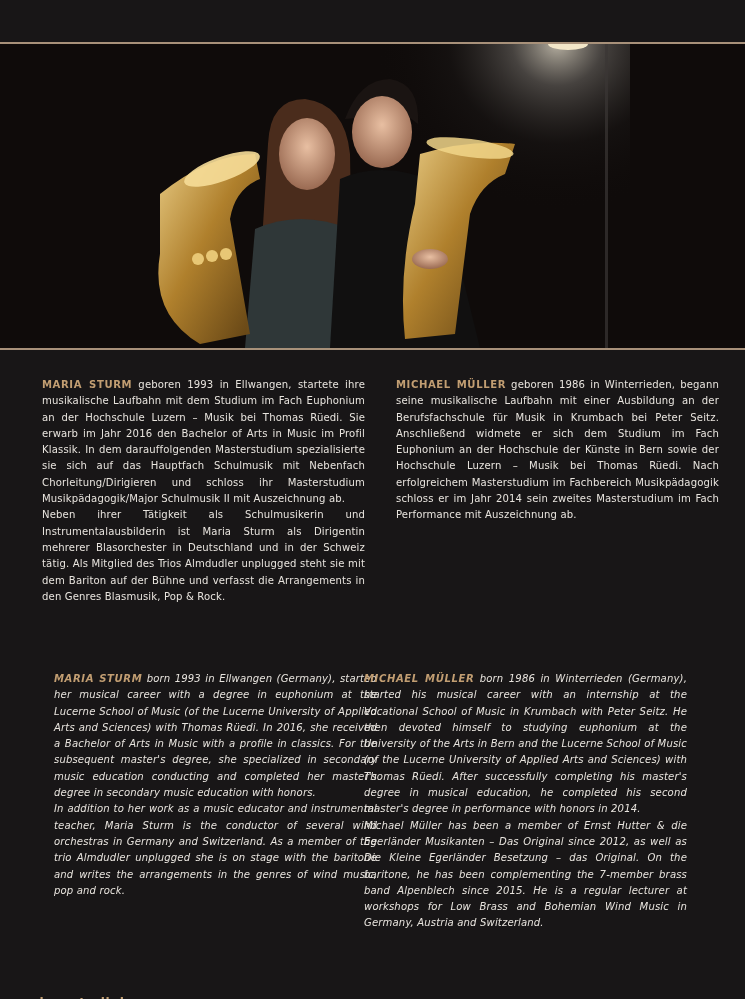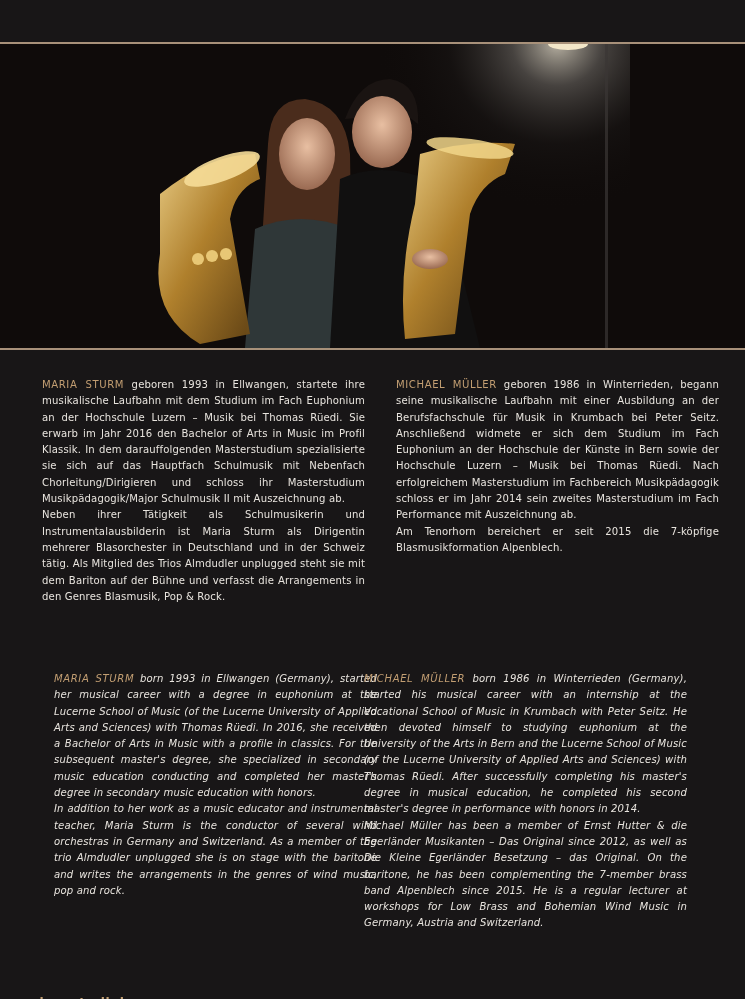--- a/index.html
+++ b/index.html
@@ -43,21 +43,21 @@
       position: absolute;
       width: 323px;
       font-size: 11.2px;
       line-height: 16.3px;
       text-align: justify;
       letter-spacing: 0.15px;
     }
     .col p { margin: 0; }
     .name {
       color: #c29e72;
-      font-weight: normal;
+      font-weight: bold;
       letter-spacing: 0.6px;
     }
     .col.en { font-style: italic; }
     .col.de-left  { left: 42px;  top: 377px; }
     .col.de-right { left: 396px; top: 377px; }
     .col.en-left  { left: 54px;  top: 671px; }
     .col.en-right { left: 364px; top: 671px; }
 
     .footer-url {
       position: absolute;
@@ -125,21 +125,20 @@
 
 <div class="rule bottom"></div>
 
 <div class="col de-left">
   <p><span class="name">MARIA STURM</span><span> geboren 1993 in Ellwangen, startete ihre musikalische Laufbahn mit dem Studium im Fach Euphonium an der Hochschule Luzern – Musik bei Thomas Rüedi. Sie erwarb im Jahr 2016 den Bachelor of Arts in Music im Profil Klassik. In dem darauffolgenden Masterstudium spezialisierte sie sich auf das Hauptfach Schulmusik mit Nebenfach Chorleitung/Dirigieren und schloss ihr Masterstudium Musikpädagogik/Major Schulmusik II mit Auszeichnung ab.</span></p>
   <p>Neben ihrer Tätigkeit als Schulmusikerin und Instrumentalausbilderin ist Maria Sturm als Dirigentin mehrerer Blasorchester in Deutschland und in der Schweiz tätig. Als Mitglied des Trios Almdudler unplugged steht sie mit dem Bariton auf der Bühne und verfasst die Arrangements in den Genres Blasmusik, Pop &amp; Rock.</p>
 </div>
 
 <div class="col de-right">
   <p><span class="name">MICHAEL MÜLLER</span><span> geboren 1986 in Winterrieden, begann seine musikalische Laufbahn mit einer Ausbildung an der Berufsfachschule für Musik in Krumbach bei Peter Seitz. Anschließend widmete er sich dem Studium im Fach Euphonium an der Hochschule der Künste in Bern sowie der Hochschule Luzern – Musik bei Thomas Rüedi. Nach erfolgreichem Masterstudium im Fachbereich Musikpädagogik schloss er im Jahr 2014 sein zweites Masterstudium im Fach Performance mit Auszeichnung ab.</span></p>
-  <p>Am Tenorhorn bereichert er seit 2015 die 7-köpfige Blasmusikformation Alpenblech.</p>
 </div>
 
 <div class="col en en-left">
   <p><span class="name">MARIA STURM</span><span> born 1993 in Ellwangen (Germany), started her musical career with a degree in euphonium at the Lucerne School of Music (of the Lucerne University of Applied Arts and Sciences) with Thomas Rüedi. In 2016, she received a Bachelor of Arts in Music with a profile in classics. For the subsequent master's degree, she specialized in secondary music education conducting and completed her master's degree in secondary music education with honors.</span></p>
   <p>In addition to her work as a music educator and instrumental teacher, Maria Sturm is the conductor of several wind orchestras in Germany and Switzerland. As a member of the trio Almdudler unplugged she is on stage with the baritone and writes the arrangements in the genres of wind music, pop and rock.</p>
 </div>
 
 <div class="col en en-right">
   <p><span class="name">MICHAEL MÜLLER</span><span> born 1986 in Winterrieden (Germany), started his musical career with an internship at the Vocational School of Music in Krumbach with Peter Seitz. He then devoted himself to studying euphonium at the University of the Arts in Bern and the Lucerne School of Music (of the Lucerne University of Applied Arts and Sciences) with Thomas Rüedi. After successfully completing his master's degree in musical education, he completed his second master's degree in performance with honors in 2014.</span></p>
   <p>Michael Müller has been a member of Ernst Hutter &amp; die Egerländer Musikanten – Das Original since 2012, as well as Die Kleine Egerländer Besetzung – das Original. On the baritone, he has been complementing the 7-member brass band Alpenblech since 2015. He is a regular lecturer at workshops for Low Brass and Bohemian Wind Music in Germany, Austria and Switzerland.</p>

